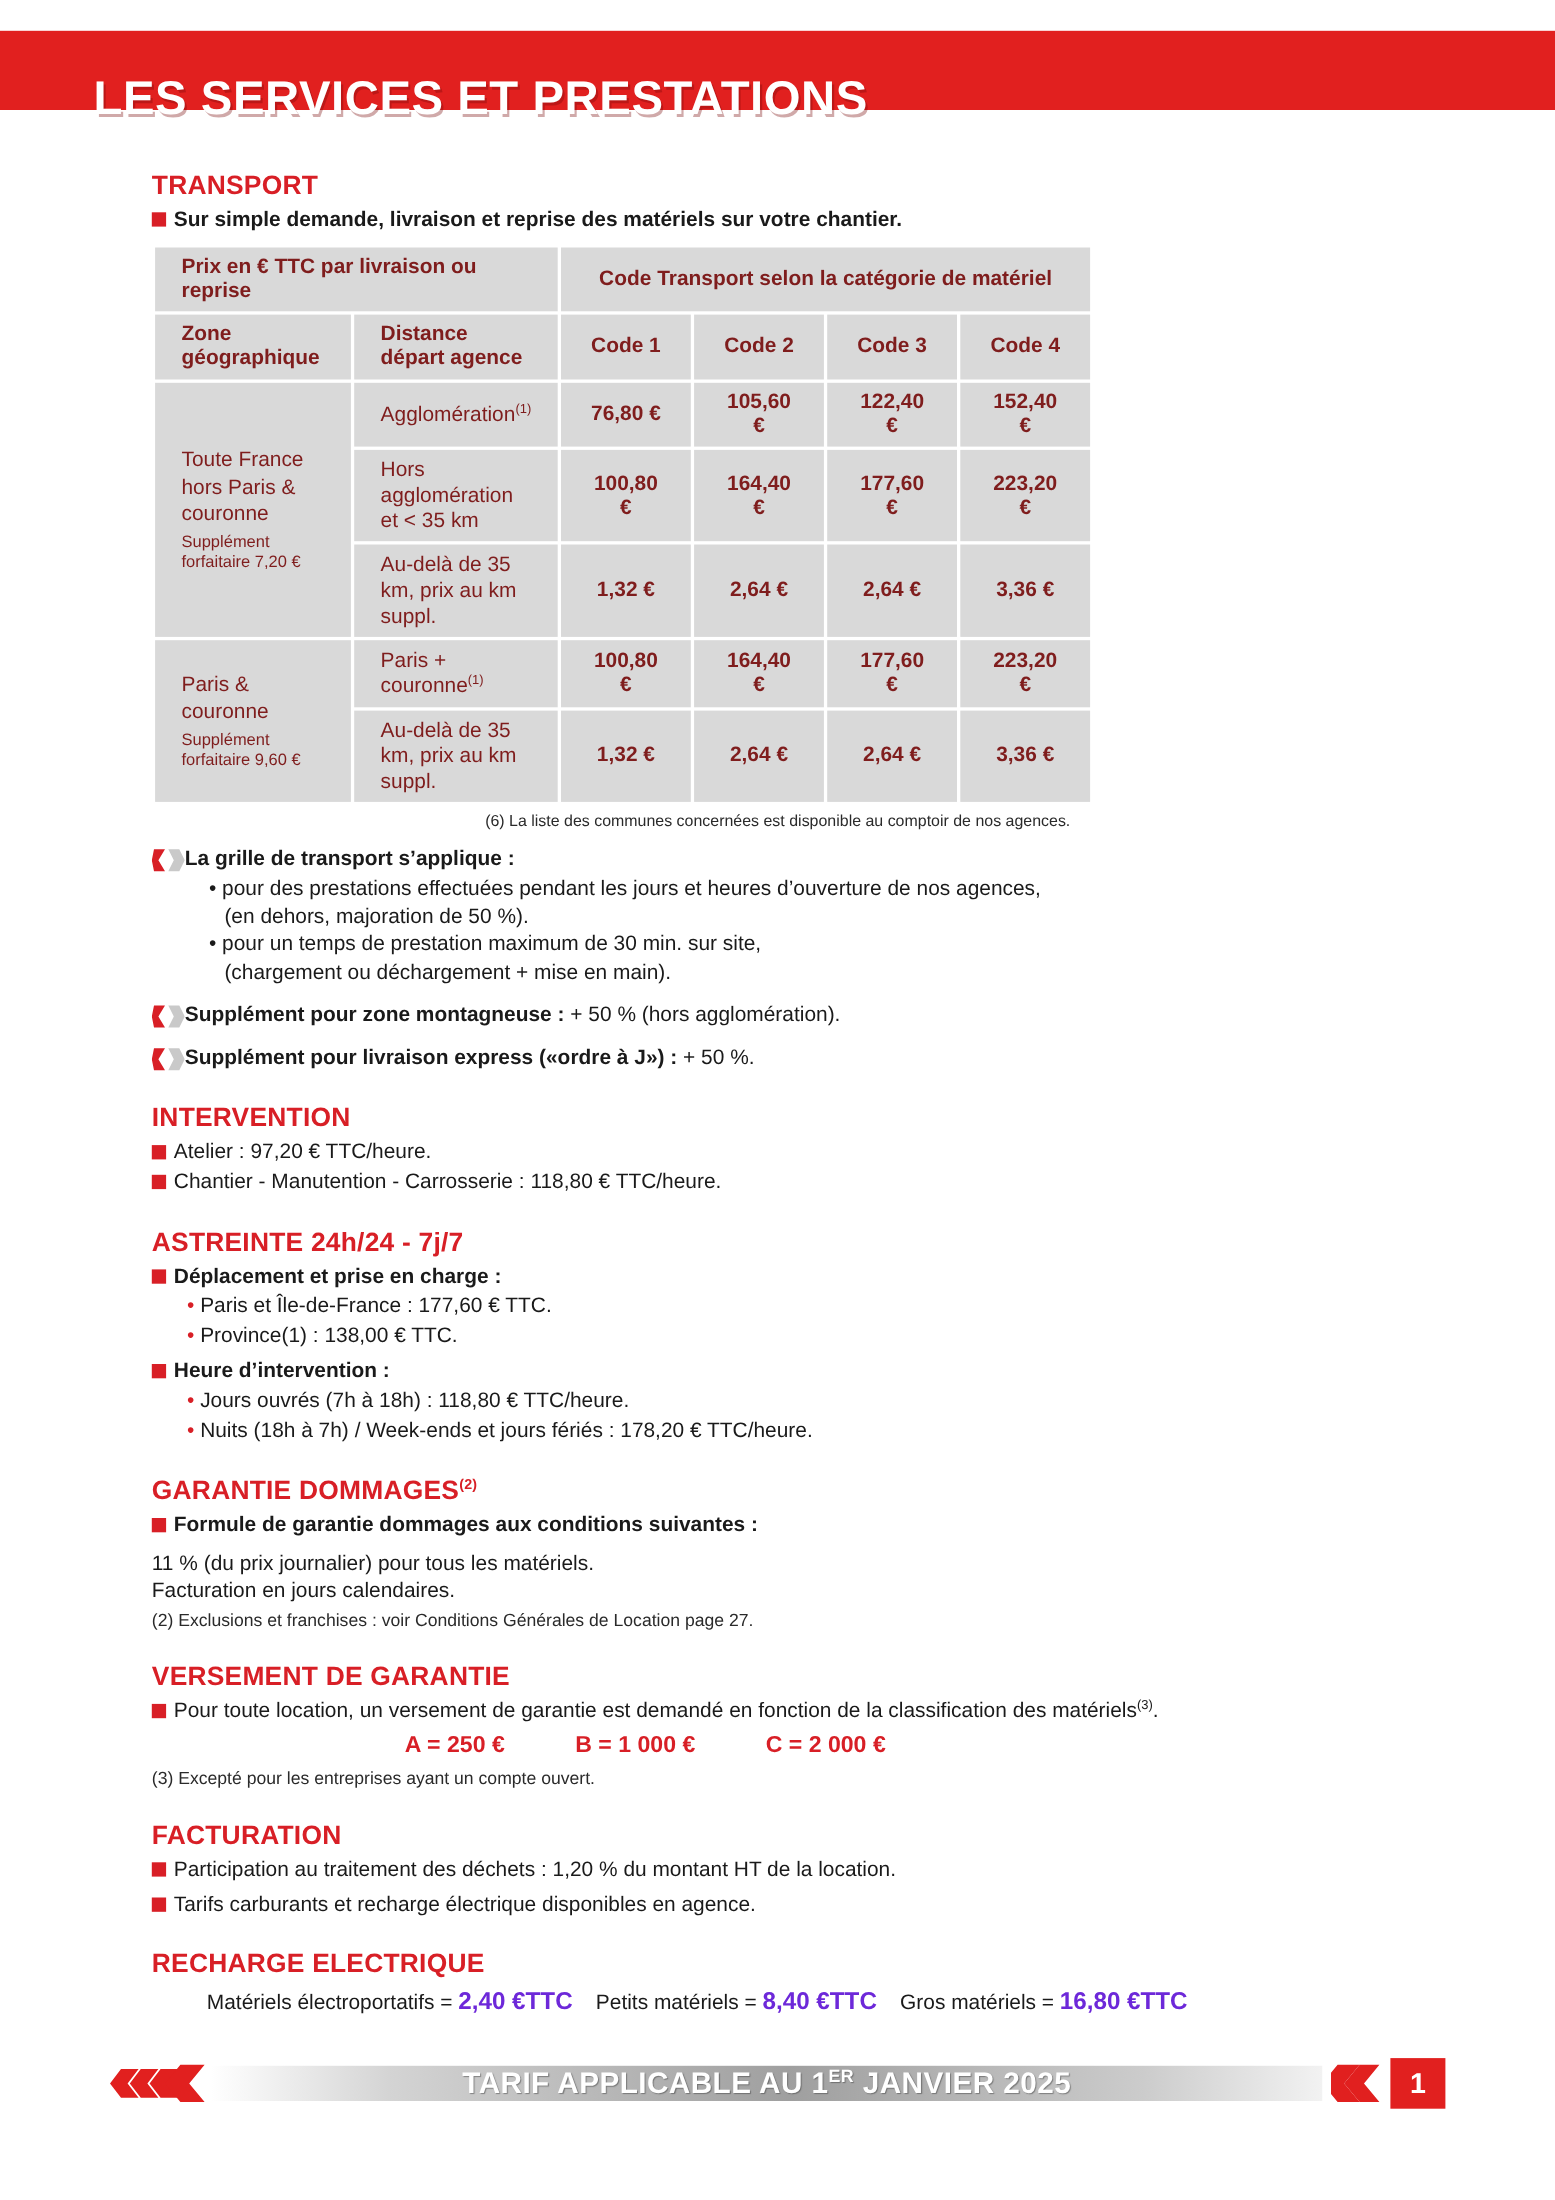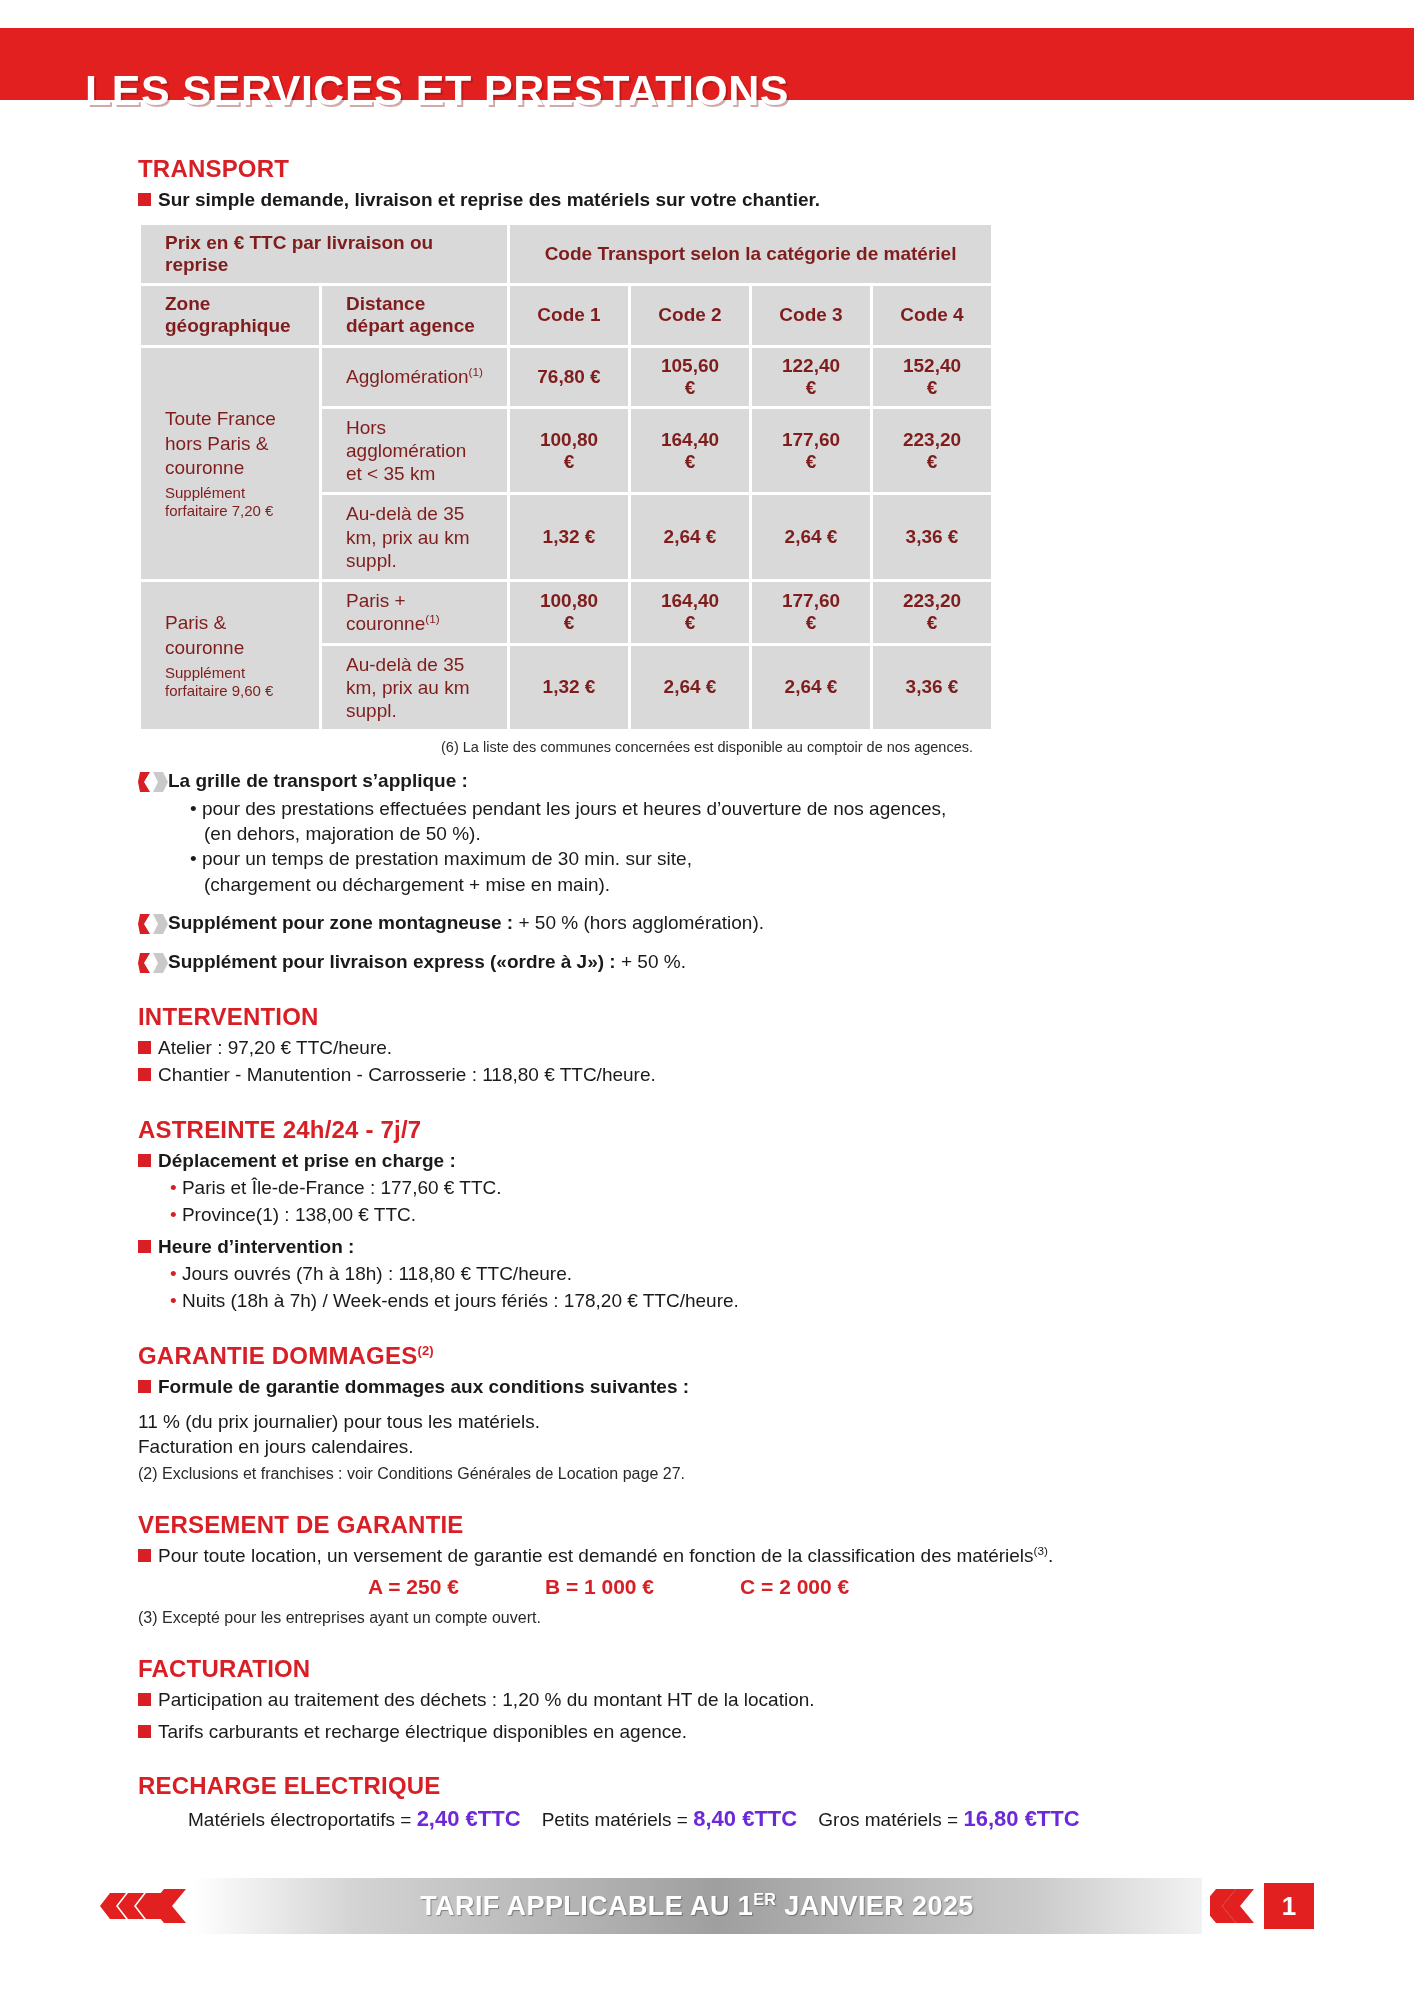--- a/index.html
+++ b/index.html
@@ -182,21 +182,21 @@
   .fnote {
     font-size: 16px;
     color: #2a2a2a;
     margin-top: 5px;
   }
 
   .sec { margin-top: 28px; }
 
   .prices-row {
     display: flex;
-    gap: 86px;
+    gap: 64px;
     padding-left: 230px;
     margin-top: 6px;
     font-size: 21px;
     font-weight: bold;
     color: #d81f26;
   }
 
   .recharge-row {
     padding-left: 50px;
     margin-top: 6px;
@@ -204,21 +204,21 @@
     color: #1a1a1a;
   }
   .recharge-row b { color: #6d28d9; font-size: 22px; }
 
   
   .footer {
     position: absolute;
     left: 100px;
     top: 1878px;
     width: 1214px;
-    height: 56px;
+    height: 32px;
     display: flex;
     align-items: stretch;
   }
   .foot-chevs {
     display: flex;
     align-items: center;
     gap: 0px;
     background: #fff;
     padding-right: 2px;
   }

